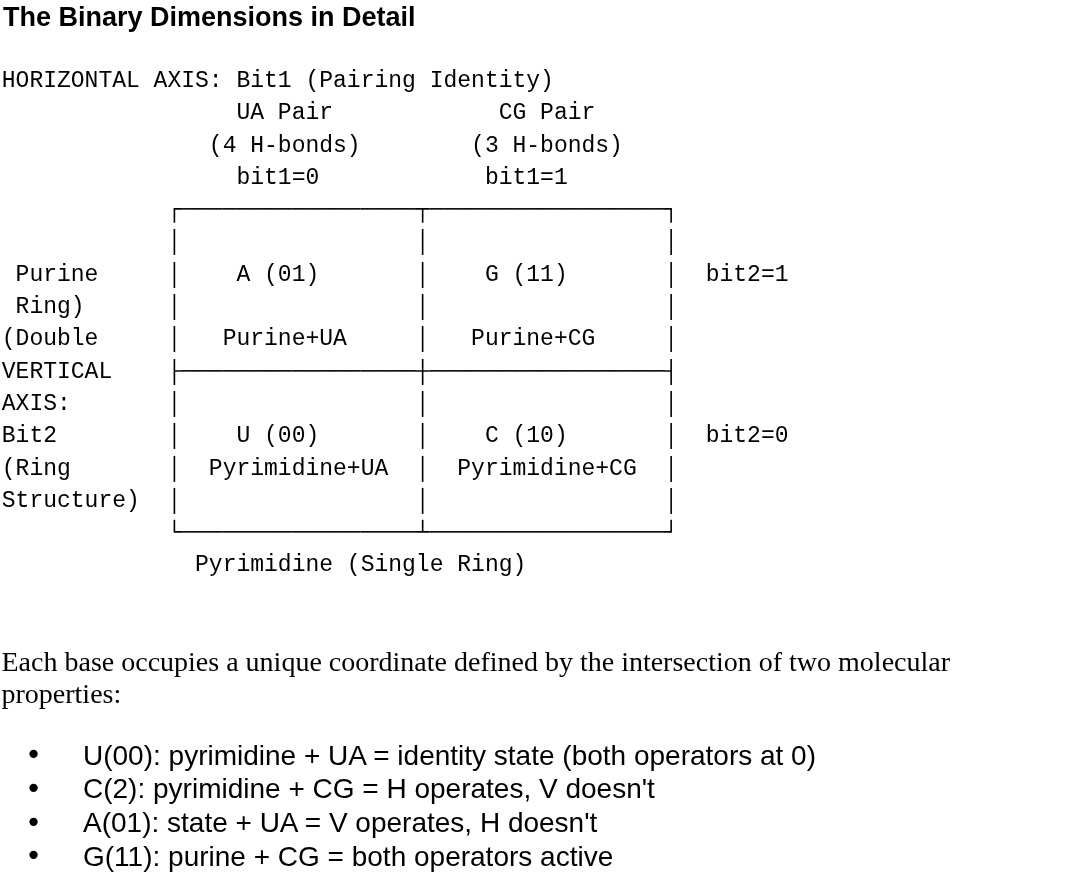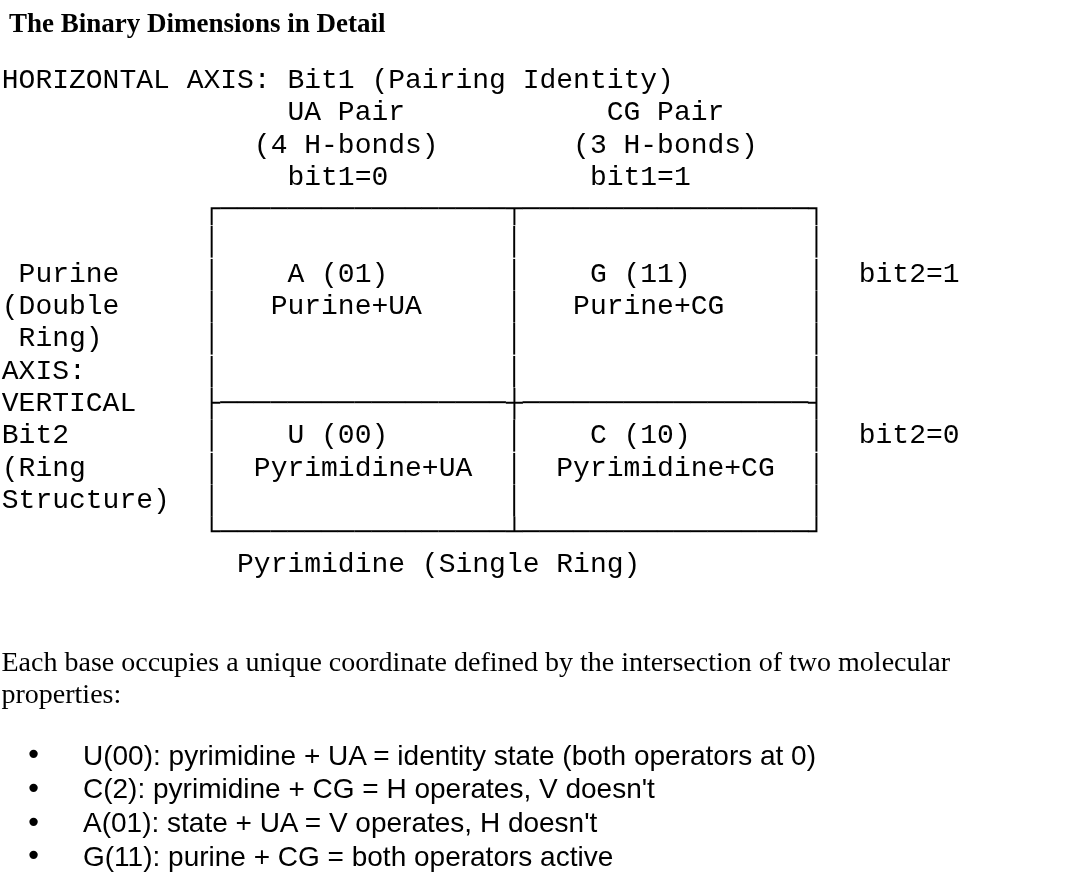--- a/index.html
+++ b/index.html
@@ -7,32 +7,31 @@
     width: 1068px; height: 894px;
     background: #ffffff;
     color: #000000;
     position: relative;
     overflow: hidden;
     font-family: "Liberation Sans", sans-serif;
   }
   .heading {
     position: absolute;
     left: 3px; top: 1.2px;
-    margin: 6px;
+    margin: 0;
     font-weight: 700;
     font-size: 27px;
     line-height: 32px;
     white-space: pre;
-    font-family: Liberation Serif, serif;
   }
   .art {
     position: absolute;
     left: 1.8px; top: 65px;
     font-family: "Liberation Mono", monospace;
-    font-size: 28px;
+    font-size: 23px;
     line-height: 32.3px;
   }
   .art-line { white-space: pre; height: 32.3px; }
   .para {
     position: absolute;
     left: 1.5px; top: 645.8px;
     font-size: 28px;
     line-height: 32.35px;
   }
   .para-line { white-space: pre; font-family: Liberation Serif, serif; }
@@ -65,24 +64,24 @@
 <h1 class="heading">The Binary Dimensions in Detail</h1>
 
 <div class="art">
     <div class="art-line">HORIZONTAL AXIS: Bit1 (Pairing Identity)</div>
     <div class="art-line">                 UA Pair            CG Pair</div>
     <div class="art-line">               (4 H-bonds)        (3 H-bonds)</div>
     <div class="art-line">                 bit1=0            bit1=1</div>
     <div class="art-line">            ┌─────────────────┬─────────────────┐</div>
     <div class="art-line">            │                 │                 │</div>
     <div class="art-line"> Purine     │    A (01)       │    G (11)       │  bit2=1</div>
+    <div class="art-line"> Ring)      │                 │                 │</div>
     <div class="art-line">(Double     │   Purine+UA     │   Purine+CG     │</div>
-    <div class="art-line"> Ring)      │                 │                 │</div>
+    <div class="art-line">VERTICAL    ├─────────────────┼─────────────────┤</div>
     <div class="art-line">AXIS:       │                 │                 │</div>
-    <div class="art-line">VERTICAL    ├─────────────────┼─────────────────┤</div>
     <div class="art-line">Bit2        │    U (00)       │    C (10)       │  bit2=0</div>
     <div class="art-line">(Ring       │  Pyrimidine+UA  │  Pyrimidine+CG  │</div>
     <div class="art-line">Structure)  │                 │                 │</div>
     <div class="art-line">            └─────────────────┴─────────────────┘</div>
     <div class="art-line">              Pyrimidine (Single Ring)</div>
   </div>
 
 <div class="para">
     <div class="para-line">Each base occupies a unique coordinate defined by the intersection of two molecular</div>
     <div class="para-line">properties:</div>

